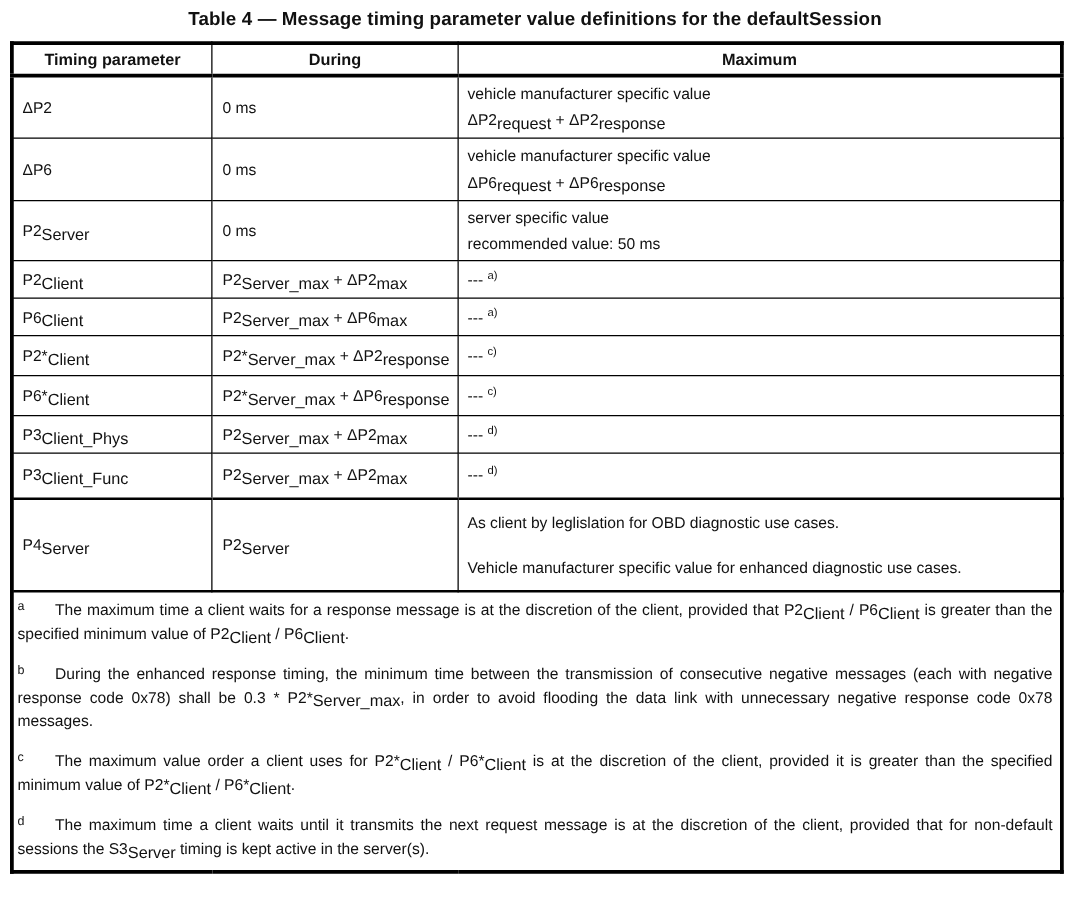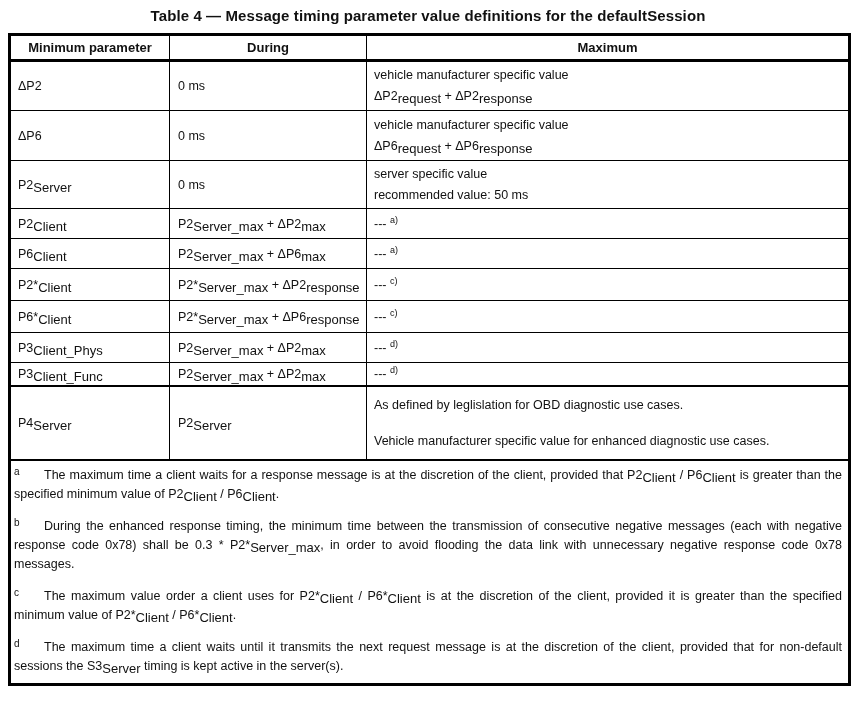--- a/index.html
+++ b/index.html
@@ -45,21 +45,21 @@
 
   td.param { padding-left: 7px; }
   td.min   { padding-left: 8px; }
   td.max   { padding-left: 7px; padding-right: 6px; }
 
   tr.h48 td { height: 48px; }
   tr.h50 td { height: 50px; }
   tr.h46 td { height: 46px; }
   tr.h30 td { height: 30px; }
   tr.h32 td { height: 32px; }
-  tr.h27 td { height: 23px; }
+  tr.h27 td { height: 36px; }
   tr.h74 td { height: 74px; }
 
   tr.sect td { border-top: 2px solid #000; }
 
   .maxline { line-height: 21px; }
   .para { line-height: 20px; text-align: justify; }
   .para + .para { margin-top: 16px; }
 
   sub { font-size: 13px; line-height: 0; position: relative; bottom: -3px; vertical-align: baseline; }
   sup { font-size: 9px; line-height: 0; position: relative; top: -5px; vertical-align: baseline; }
@@ -92,21 +92,21 @@
 
   <table class="timing">
     <colgroup>
         <col class="c1">
         <col class="c2">
         <col class="c3">
       </colgroup>
 
     <tbody>
         <tr class="hdr">
-      <td>Minimum parameter</td>
+      <td>Timing parameter</td>
       <td>During</td>
       <td>Maximum</td>
     </tr>
 
     <tr class="h50">
       <td class="param"><span>ΔP2</span></td>
       <td class="min"><span>0 ms</span></td>
       <td class="max">
         <div class="maxline"><span>vehicle manufacturer specific value</span></div>
         <div class="maxline"><span>ΔP2</span><sub>request</sub><span> + ΔP2</span><sub>response</sub></div>
@@ -165,21 +165,21 @@
     <tr class="h27">
       <td class="param"><span>P3</span><sub>Client_Func</sub></td>
       <td class="min"><span>P2</span><sub>Server_max</sub><span> + ΔP2</span><sub>max</sub></td>
       <td class="max"><span>--- </span><sup>d)</sup></td>
     </tr>
 
     <tr class="h74 sect">
       <td class="param"><span>P4</span><sub>Server</sub></td>
       <td class="min"><span>P2</span><sub>Server</sub></td>
       <td class="max">
-        <div class="para"><span>As defined by leglislation for OBD diagnostic use cases.</span></div>
+        <div class="para"><span>As client by leglislation for OBD diagnostic use cases.</span></div>
         <div class="para"><span>Vehicle manufacturer specific value for enhanced diagnostic use cases.</span></div>
       </td>
     </tr>
 
     <tr>
       <td class="fnotes" colspan="3">
         <p class="footnote"><sup class="fn-marker">a</sup><span><span>The maximum time a client waits for a response message is at the discretion of the client, provided that P2</span><sub>Client</sub><span> / P6</span><sub>Client</sub><span> is greater than the specified minimum value of P2</span><sub>Client</sub><span> / P6</span><sub>Client</sub><span>.</span></span></p>
         <p class="footnote"><sup class="fn-marker">b</sup><span><span>During the enhanced response timing, the minimum time between the transmission of consecutive negative messages (each with negative response code 0x78) shall be 0.3 * P2*</span><sub>Server_max</sub><span>, in order to avoid flooding the data link with unnecessary negative response code 0x78 messages.</span></span></p>
         <p class="footnote"><sup class="fn-marker">c</sup><span><span>The maximum value order a client uses for P2*</span><sub>Client</sub><span> / P6*</span><sub>Client</sub><span> is at the discretion of the client, provided it is greater than the specified minimum value of P2*</span><sub>Client</sub><span> / P6*</span><sub>Client</sub><span>.</span></span></p>
         <p class="footnote"><sup class="fn-marker">d</sup><span><span>The maximum time a client waits until it transmits the next request message is at the discretion of the client, provided that for non-default sessions the S3</span><sub>Server</sub><span> timing is kept active in the server(s).</span></span></p>

